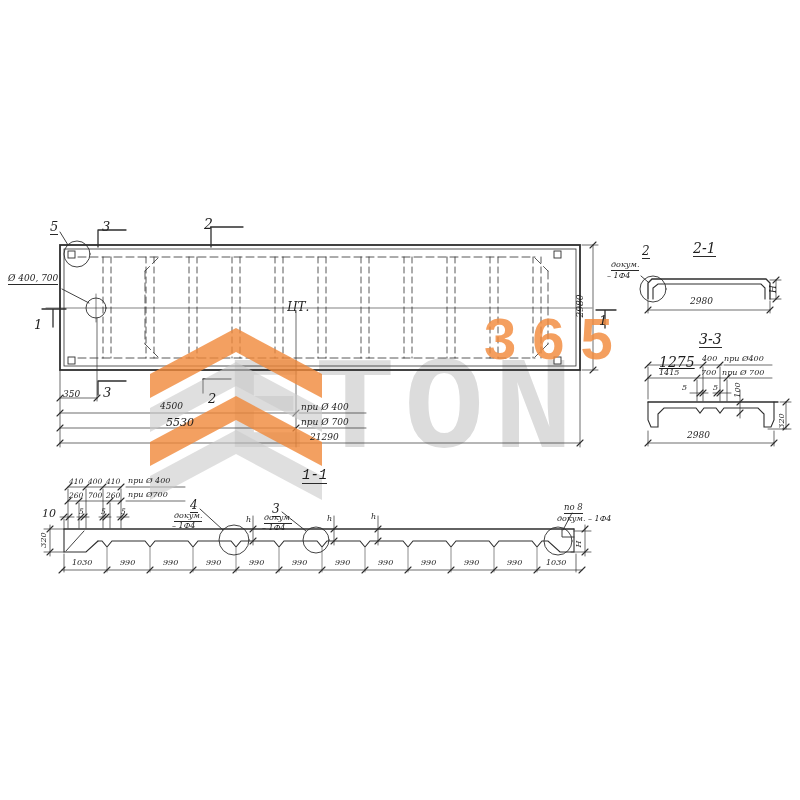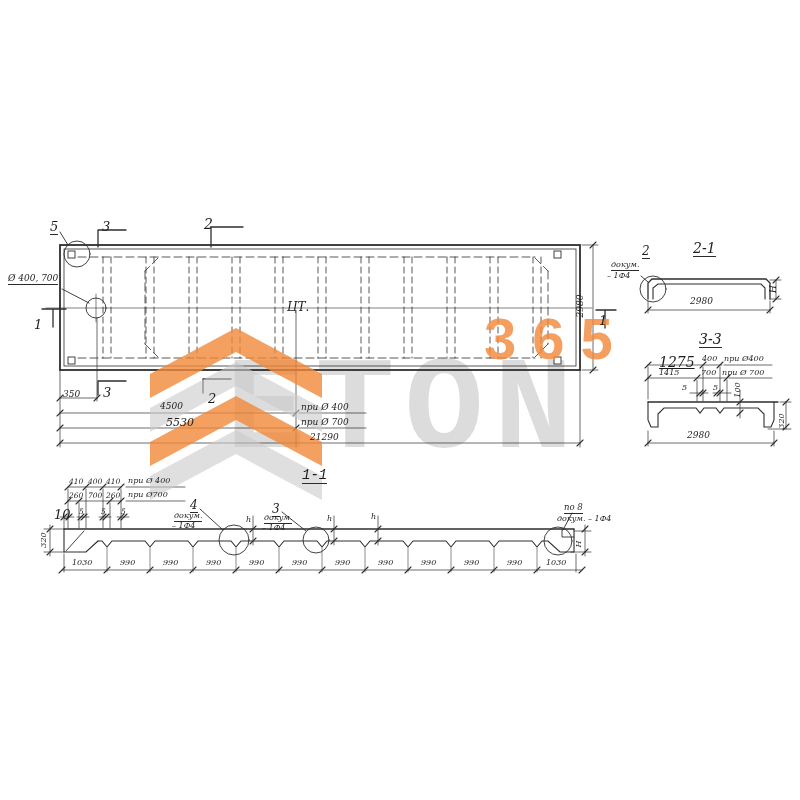--- a/index.html
+++ b/index.html
@@ -203,21 +203,21 @@
       <span class="lbl" style="left: 687px; top: 431px; font-size: 9px;">2980</span>
       <span class="lbl u" style="left: 302px; top: 468px; font-size: 14px; font-family: Liberation Mono, monospace;">1-1</span>
       <span class="lbl" style="left: 69px; top: 478px; font-size: 7.5px;">410</span>
       <span class="lbl" style="left: 88px; top: 478px; font-size: 7.5px;">400</span>
       <span class="lbl" style="left: 106px; top: 478px; font-size: 7.5px;">410</span>
       <span class="lbl" style="left: 128px; top: 477px; font-size: 8px;">при Ø 400</span>
       <span class="lbl" style="left: 69px; top: 492px; font-size: 7.5px;">260</span>
       <span class="lbl" style="left: 88px; top: 492px; font-size: 7.5px;">700</span>
       <span class="lbl" style="left: 106px; top: 492px; font-size: 7.5px;">260</span>
       <span class="lbl" style="left: 128px; top: 491px; font-size: 8px;">при Ø700</span>
-      <span class="lbl" style="left: 54px; top: 508px; font-size: 13px;">10</span>
+      <span class="lbl" style="left: 42px; top: 508px; font-size: 11px;">10</span>
       <span class="lbl" style="left: 79px; top: 508px; font-size: 7.5px;">5</span>
       <span class="lbl" style="left: 101px; top: 508px; font-size: 7.5px;">5</span>
       <span class="lbl" style="left: 121px; top: 508px; font-size: 7.5px;">5</span>
       <span class="lbl u" style="left: 190px; top: 499px; font-size: 12px;">4</span>
       <span class="lbl u" style="left: 174px; top: 512px; font-size: 8px;">докум.</span>
       <span class="lbl" style="left: 172px; top: 522px; font-size: 8px;">– 1Ф4</span>
       <span class="lbl u" style="left: 272px; top: 503px; font-size: 12px;">3</span>
       <span class="lbl u" style="left: 264px; top: 514px; font-size: 8px;">докум.</span>
       <span class="lbl" style="left: 262px; top: 524px; font-size: 8px;">– 1Ф4</span>
       <span class="lbl" style="left: 246px; top: 516px; font-size: 8px;">h</span>

